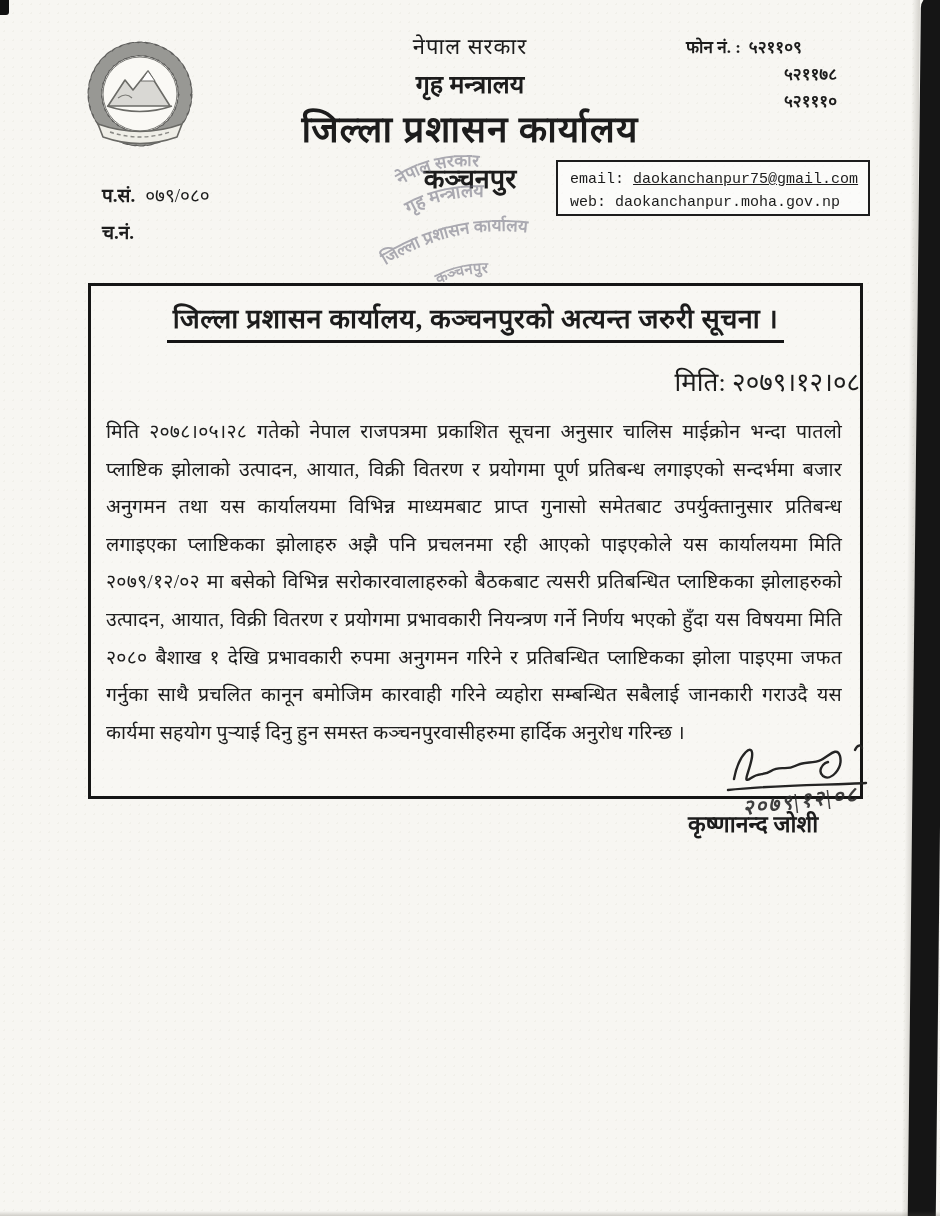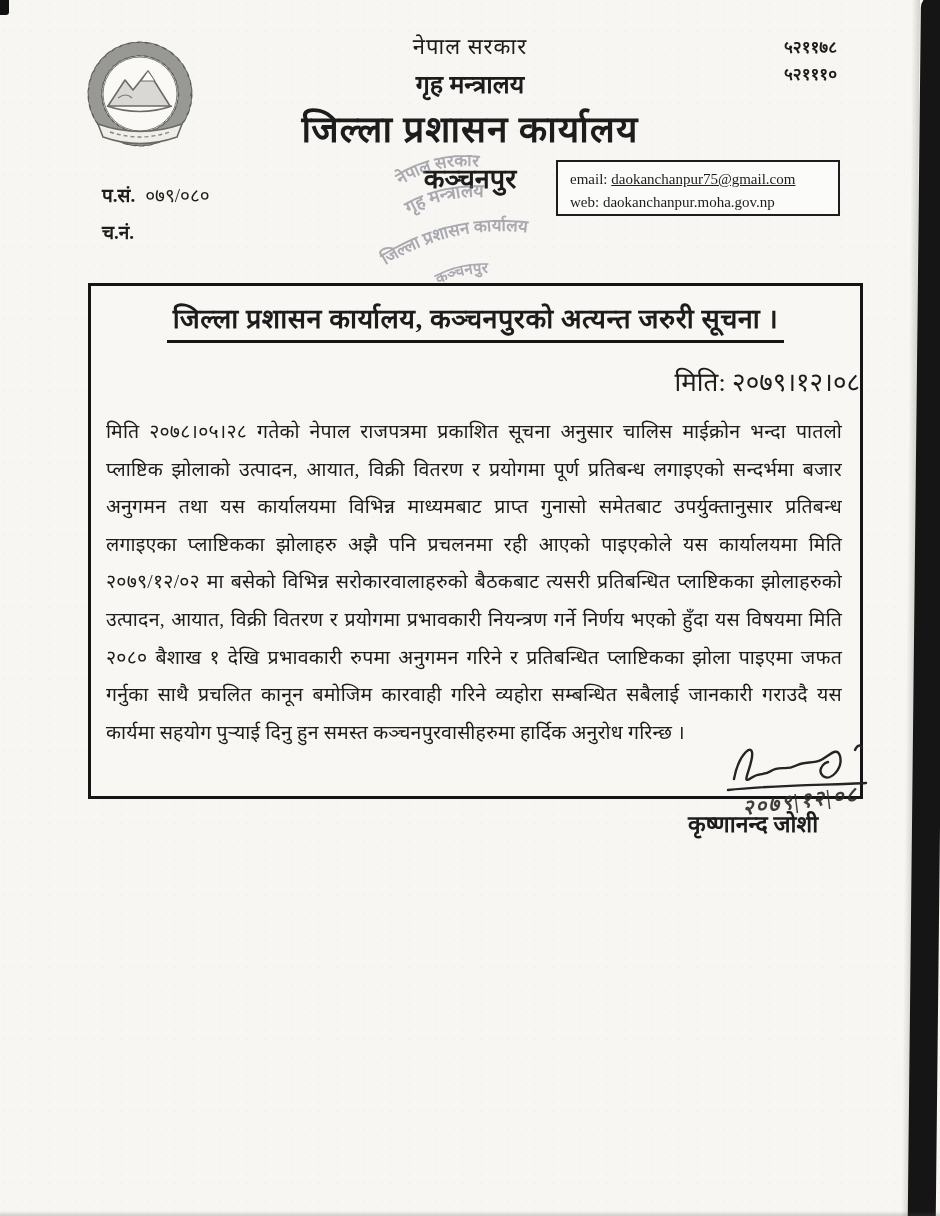--- a/index.html
+++ b/index.html
@@ -39,23 +39,23 @@
   .office-line{font-size:37px;font-weight:bold;margin-top:2px;letter-spacing:1px;}
   .district-line{font-size:27px;font-weight:bold;margin-top:6px;}
 
   .phone-block{position:absolute;left:686px;top:34px;width:190px;font-size:17px;font-weight:bold;}
   .phone-row{height:27px;line-height:27px;white-space:nowrap;}
   .phone-row .num{margin-left:8px;}
   .phone-row.indent{padding-left:98px;}
   .phone-row.fax .num{margin-left:2px;}
 
   .email-box{
-    position:absolute;left:556px;top:160px;width:284px;height:56px;
+    position:absolute;left:556px;top:160px;width:314px;height:56px;
     border:2px solid #1d1d1d;background:rgba(255,255,255,0.55);
-    font-family:Liberation Serif, serif;
+    font-family:Liberation Mono, monospace;
     font-size:15px;padding:6px 0 16px 12px;box-sizing:border-box;line-height:23px;
   }
   .email-box .u{text-decoration:underline;}
 
   .refs{position:absolute;left:102px;top:182px;font-size:19px;font-weight:bold;}
   .refs .ref-row{height:37px;}
   .refs .val{margin-left:10px;font-weight:normal;}
 
   .stamp{
     position:absolute;left:318px;top:118px;width:260px;height:190px;
@@ -114,20 +114,23 @@
   </svg>
 
   <div class="head-center">
     <div class="gov-line">नेपाल सरकार</div>
     <div class="ministry-line">गृह मन्त्रालय</div>
     <div class="office-line">जिल्ला प्रशासन कार्यालय</div>
     <div class="district-line">कञ्चनपुर</div>
   </div>
 
   <div class="phone-block">
+    <div class="phone-row">
+      <span>फोन नं. :</span><span class="num">५२११०९</span>
+    </div>
     <div class="phone-row indent">
       <span>५२११७८</span>
     </div>
     <div class="phone-row indent">
       <span>५२१११०</span>
     </div>
   </div>
 
   <div class="email-box">
     <div>

